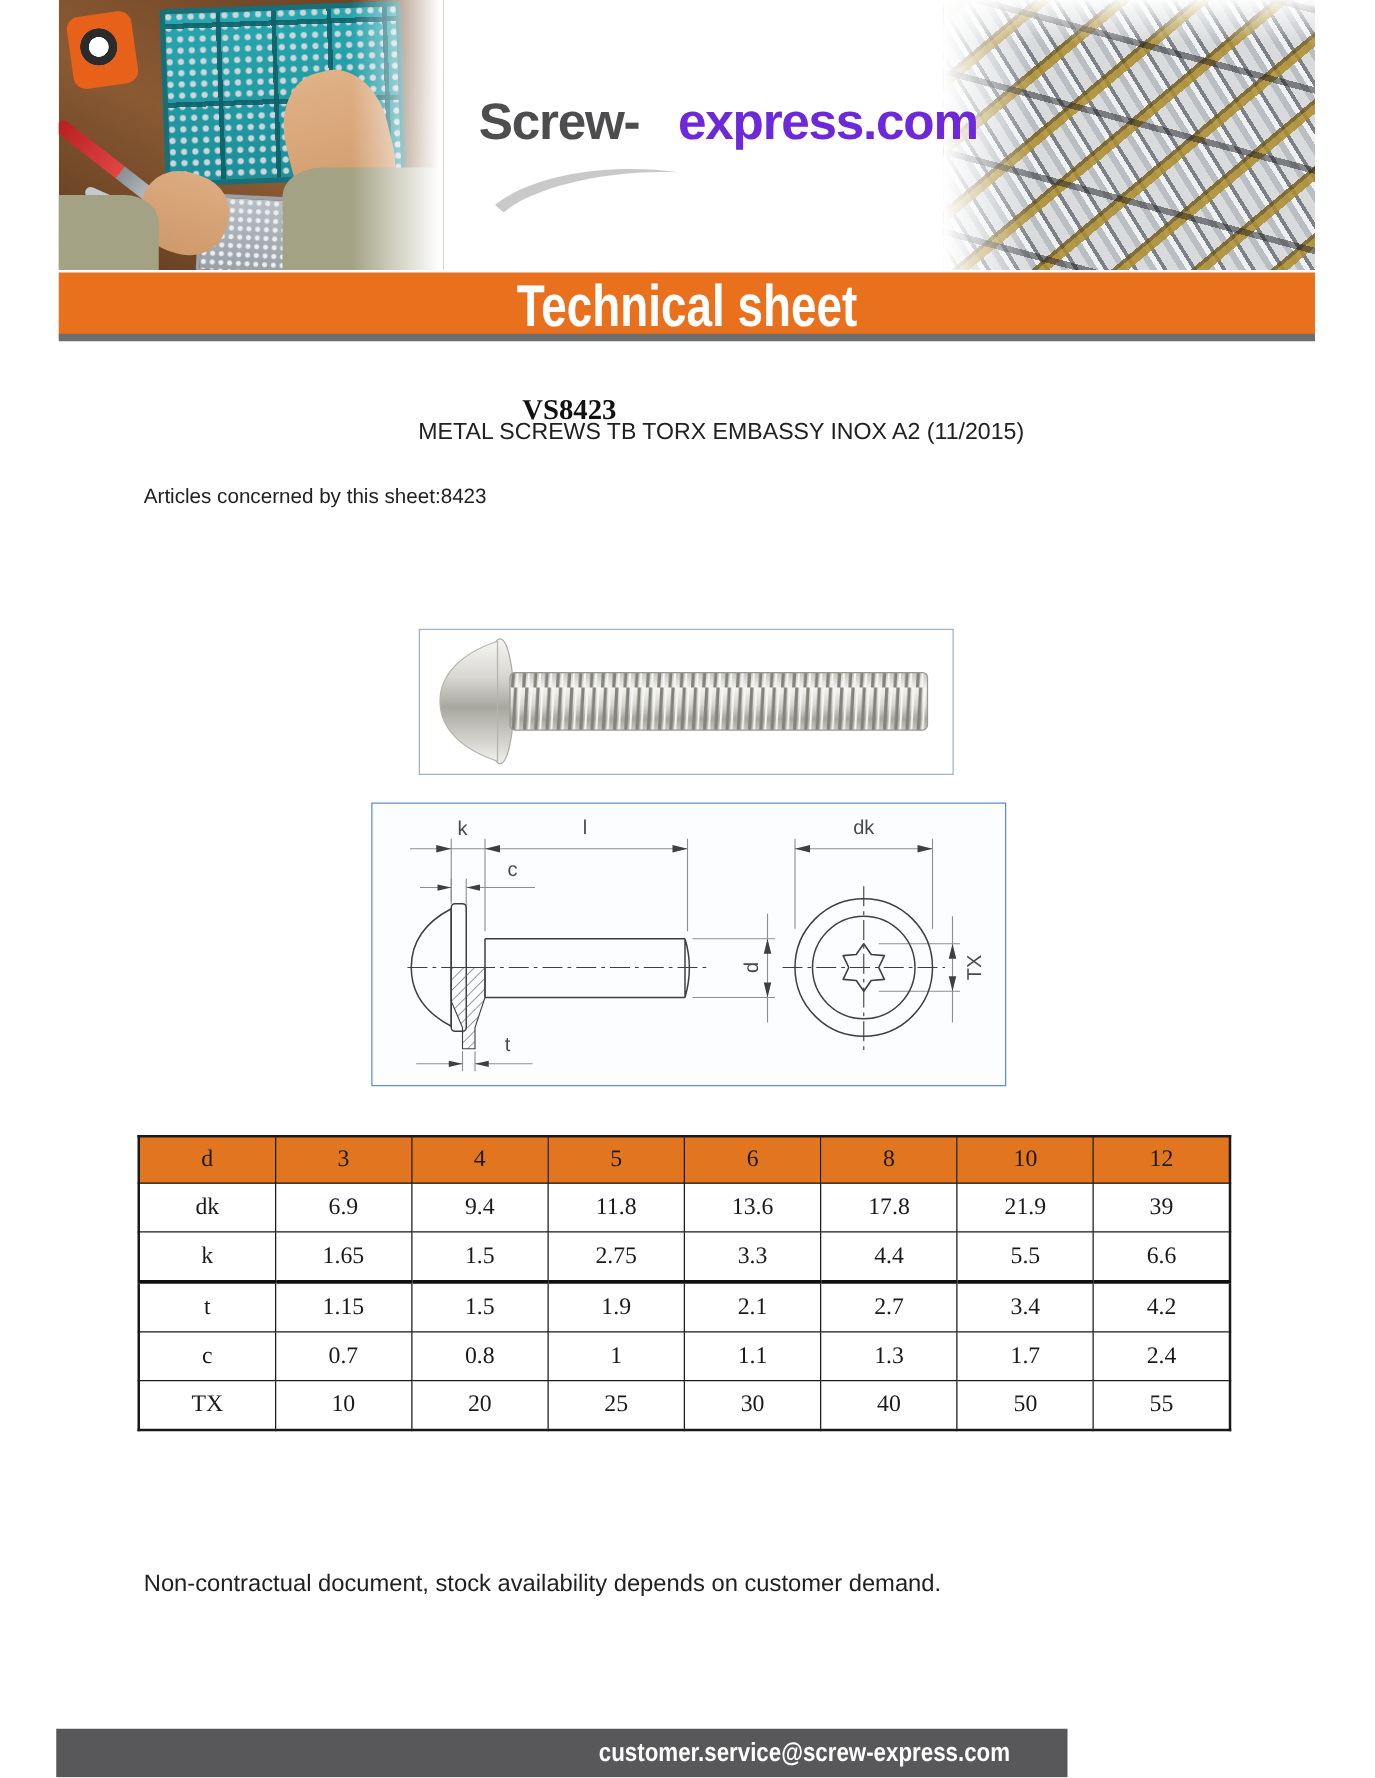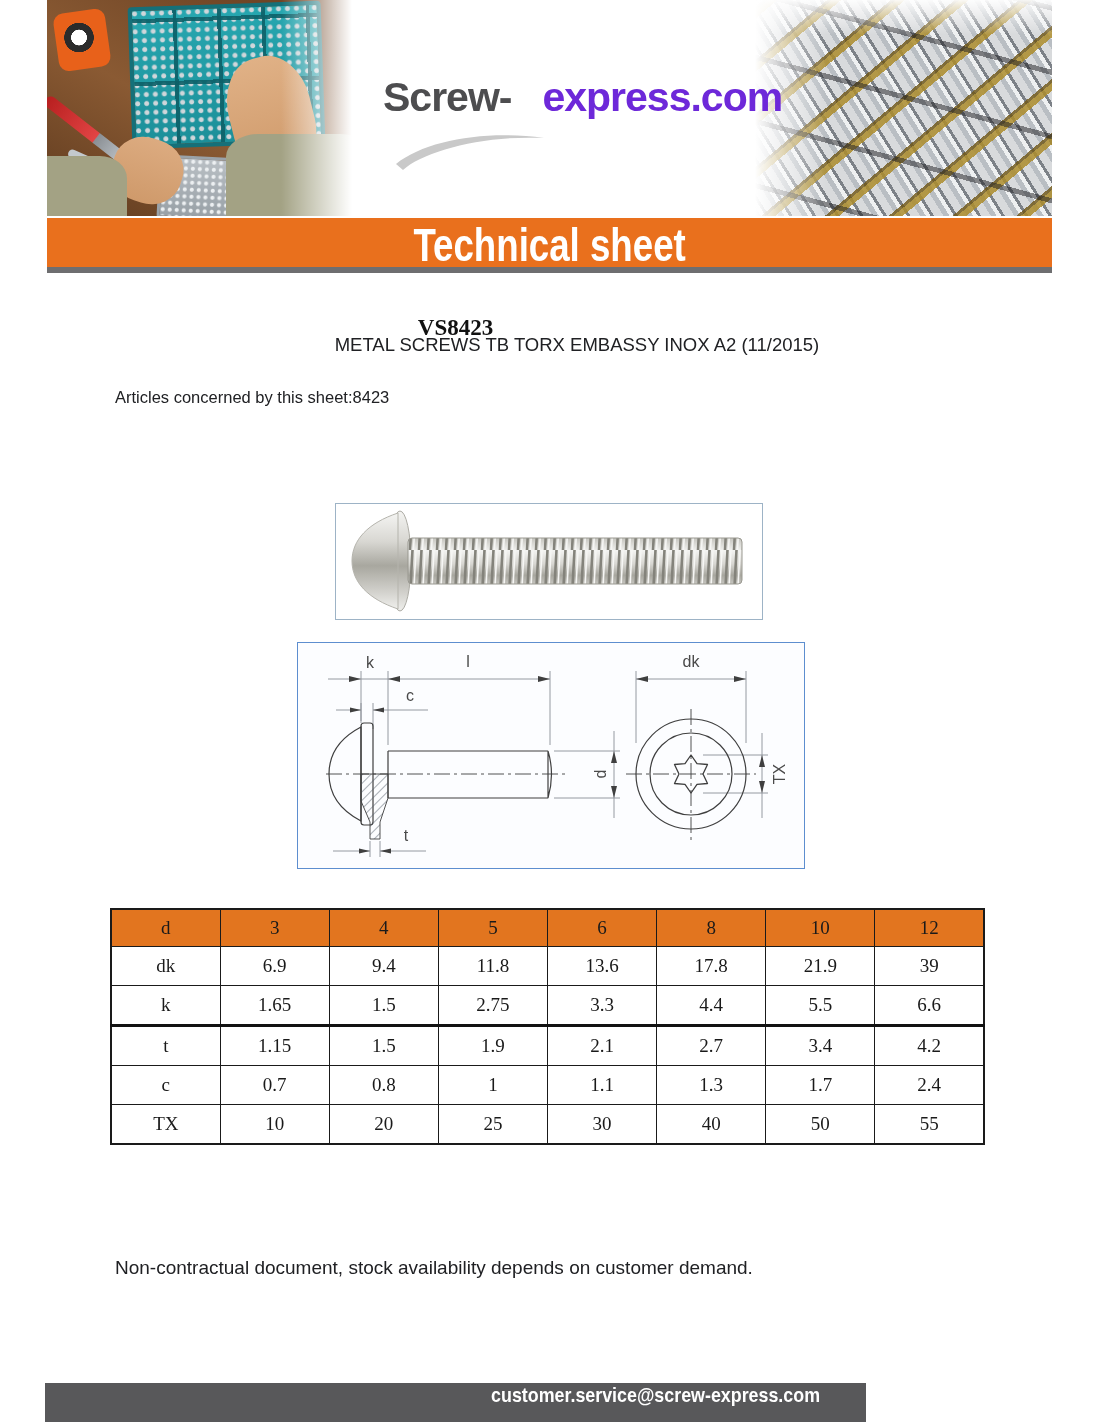--- a/index.html
+++ b/index.html
@@ -68,21 +68,21 @@
   .spec-table{position:absolute;left:110px;top:908px;width:875px;border-collapse:collapse;
               table-layout:fixed;font-family:"Liberation Serif",serif;font-size:19px;
               border:2px solid #1a1a1a;}
   .spec-table th,.spec-table td{border:1px solid #1a1a1a;text-align:center;font-weight:normal;
               height:38px;padding:0;color:#1a1a1a;}
   .spec-table thead th{background:#e2751f;height:36px;}
   .spec-table tbody tr:nth-child(3) th,.spec-table tbody tr:nth-child(3) td{border-top:3px solid #111;}
 
   
   .footer-bar{position:absolute;left:45px;top:1383px;width:809px;height:39px;background:#58585a;
-              display:flex;align-items:flex-start;justify-content:flex-end;padding-left:12px;}
+              display:flex;align-items:center;justify-content:flex-end;}
   .footer-bar span{display:inline-block;color:#fff;font-weight:bold;font-size:21px;
               transform:scaleX(.85);transform-origin:right center;margin-right:46px;}
 </style>
 </head>
 <body>
 
 <div class="page">
 
   <div class="photo photo-left">
     <div class="wp-wood"></div>

